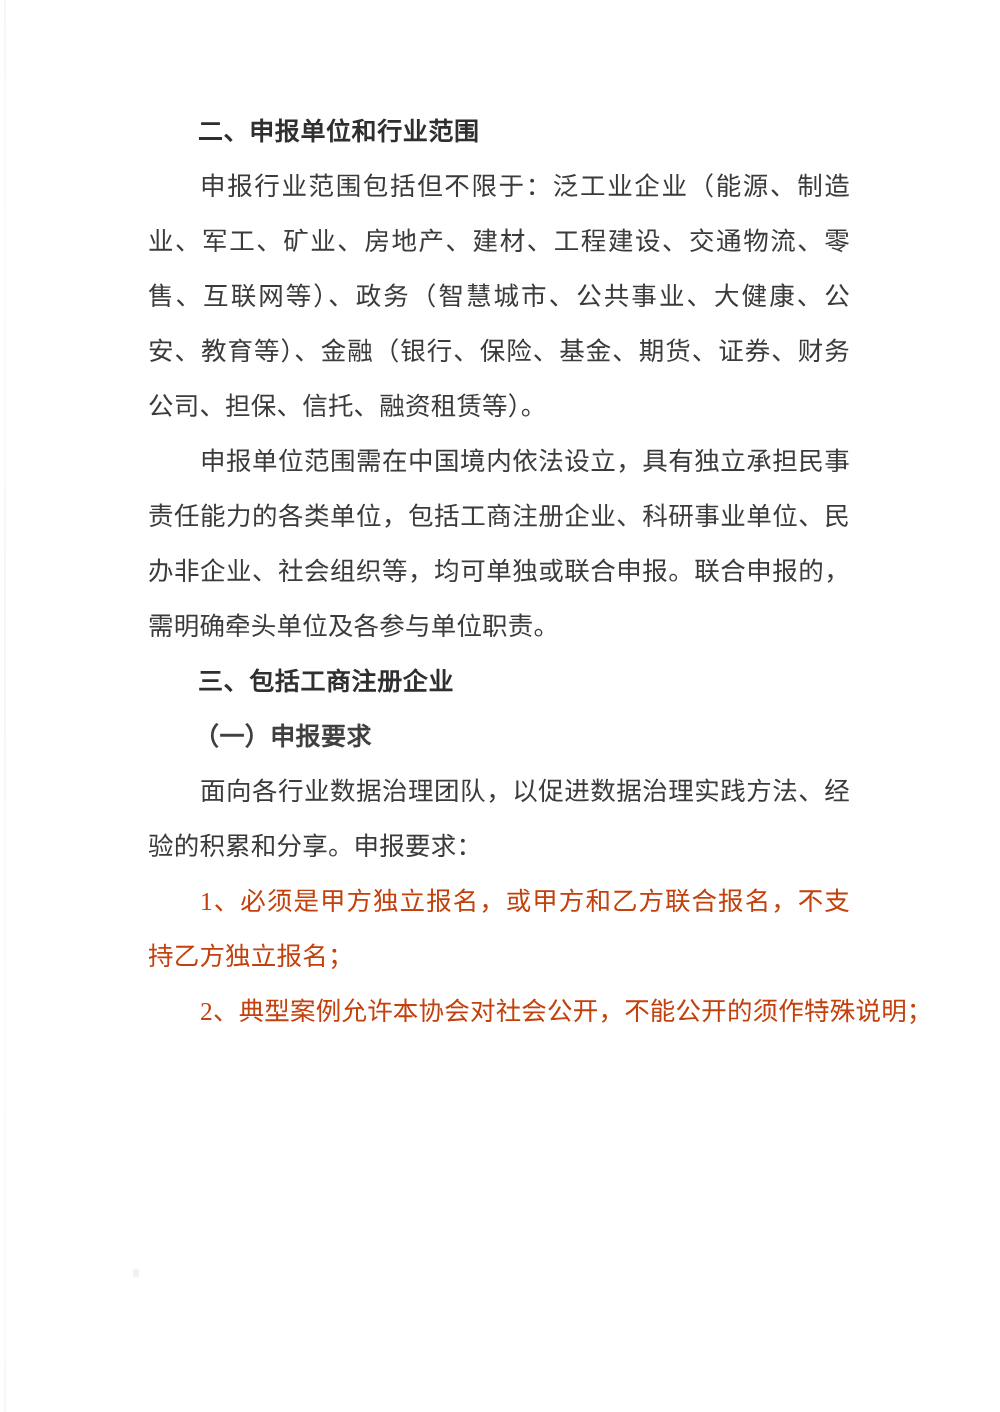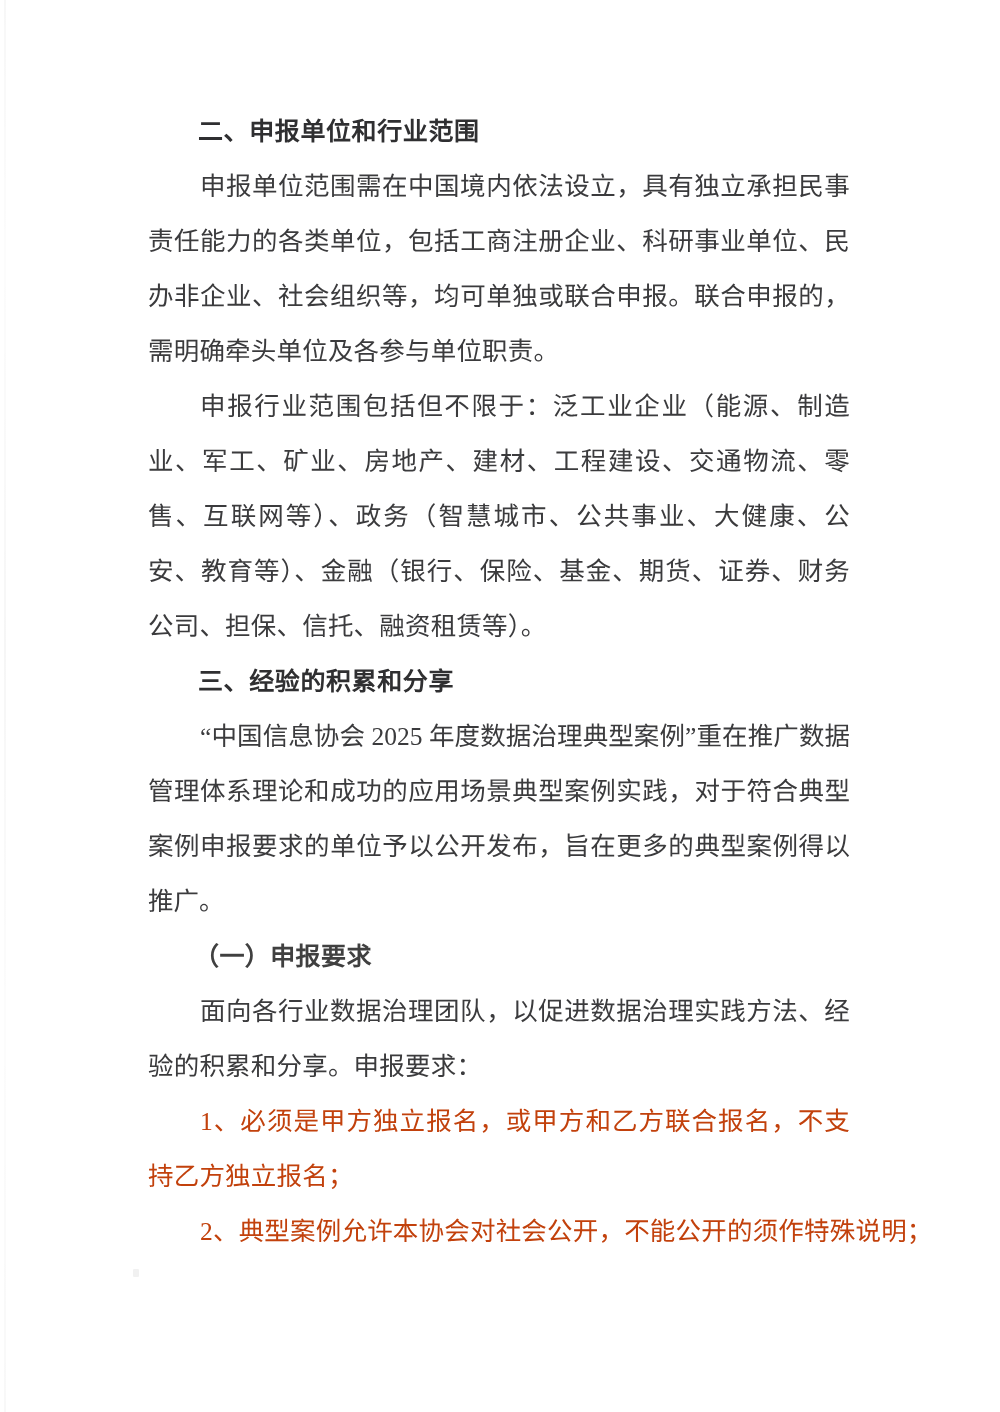--- a/index.html
+++ b/index.html
@@ -120,27 +120,26 @@
 
 <div class="page">
 
   <div class="scan-streak-left"></div>
   <div class="scan-speck"></div>
 
   <div class="content">
 
     <h2 class="heading">二、申报单位和行业范围</h2>
 
+    <p class="para">申报行业范围包括但不限于：泛工业企业（能源、制造业、军工、矿业、房地产、建材、工程建设、交通物流、零售、互联网等）、政务（智慧城市、公共事业、大健康、公安、教育等）、金融（银行、保险、基金、期货、证券、财务公司、担保、信托、融资租赁等）。</p>
+
     <p class="para">申报单位范围需在中国境内依法设立，具有独立承担民事责任能力的各类单位，包括工商注册企业、科研事业单位、民办非企业、社会组织等，均可单独或联合申报。联合申报的，需明确牵头单位及各参与单位职责。</p>
 
-    <p class="para">申报行业范围包括但不限于：泛工业企业（能源、制造业、军工、矿业、房地产、建材、工程建设、交通物流、零售、互联网等）、政务（智慧城市、公共事业、大健康、公安、教育等）、金融（银行、保险、基金、期货、证券、财务公司、担保、信托、融资租赁等）。</p>
+    <h2 class="heading">三、包括工商注册企业</h2>
 
-    <h2 class="heading">三、经验的积累和分享</h2>
-
-    <p class="para tight">“中国信息协会 2025 年度数据治理典型案例”重在推广数据管理体系理论和成功的应用场景典型案例实践，对于符合典型案例申报要求的单位予以公开发布，旨在更多的典型案例得以推广。</p>
 
     <h3 class="subheading">（一）申报要求</h3>
 
     <p class="para">面向各行业数据治理团队，以促进数据治理实践方法、经验的积累和分享。申报要求：</p>
 
     <p class="item">1、必须是甲方独立报名，或甲方和乙方联合报名，不支持乙方独立报名；</p>
 
     <p class="item nowrap">2、典型案例允许本协会对社会公开，不能公开的须作特殊说明；</p>
 
 

